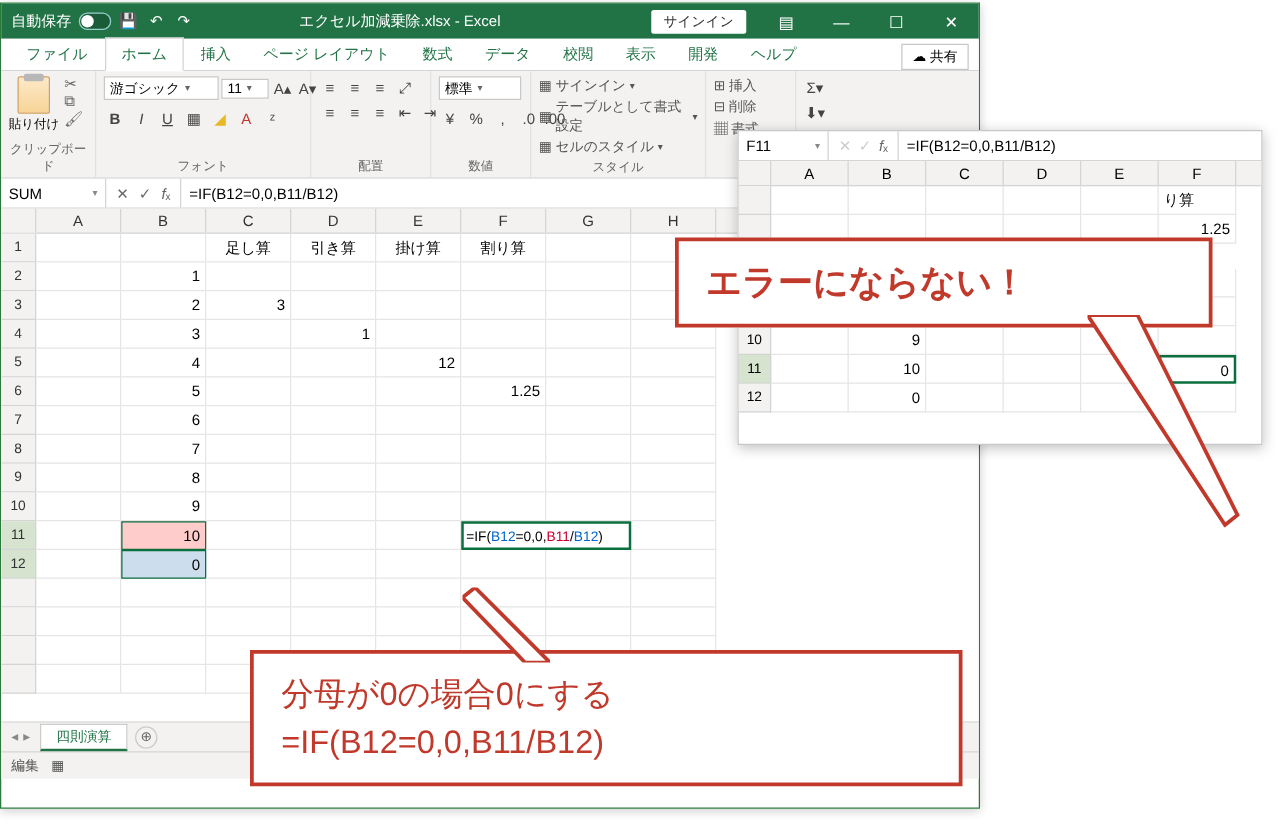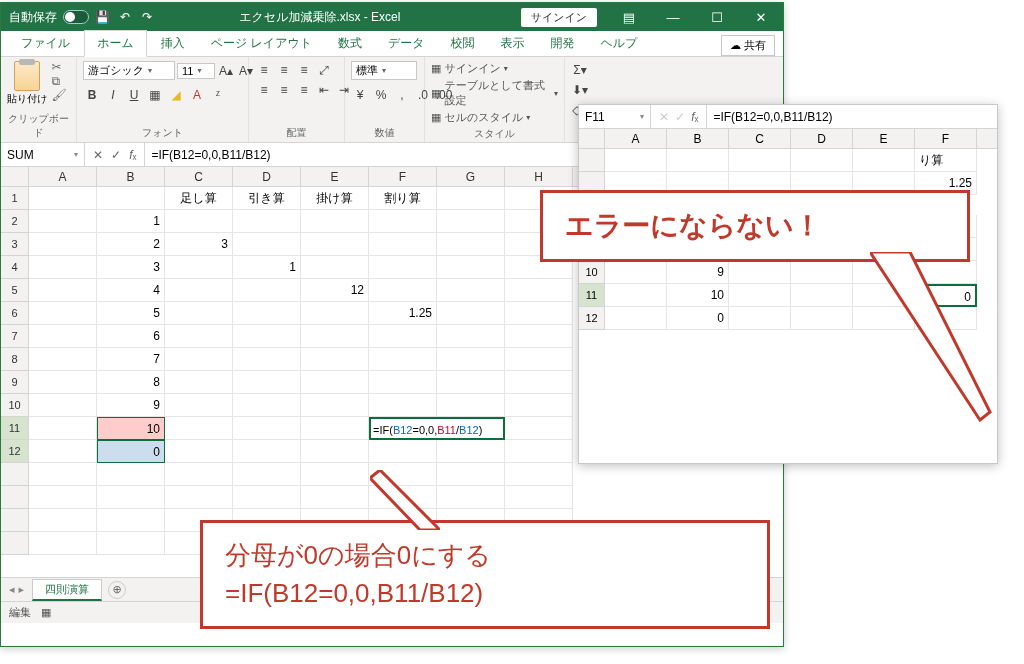--- a/index.html
+++ b/index.html
@@ -64,21 +64,21 @@
 .cell.editing { background: #fff; border: 2px solid #0a6f3c; position: relative; width: 136px; text-align: left; font-size: 11px; padding: 0 2px; }
 
 .sheetbar { height: 24px; border-top: 1px solid #d4d4d4; display: flex; align-items: center; font-size: 11px; background: #f3f2f1; }
 .sheet-nav { display: flex; gap: 4px; padding: 0 8px; color: #888; }
 .sheet-tab { background: #fff; border: 1px solid #ccc; border-bottom: 2px solid #217346; padding: 2px 12px; color: #217346; }
 .sheet-add { width: 18px; height: 18px; border: 1px solid #ccc; border-radius: 50%; display: flex; align-items: center; justify-content: center; margin-left: 6px; color: #666; }
 
 .status { height: 22px; background: #f3f2f1; border-top: 1px solid #d4d4d4; display: flex; align-items: center; font-size: 11px; padding: 0 8px; color: #555; gap: 10px; }
 
 
-.win2 { position: absolute; left: 578px; top: 104px; width: 420px; height: 360px; background: #fff; border: 1px solid #c8c8c8; box-shadow: 0 2px 10px rgba(0,0,0,.25); }
+.win2 { position: absolute; left: 590px; top: 104px; width: 420px; height: 252px; background: #fff; border: 1px solid #c8c8c8; box-shadow: 0 2px 10px rgba(0,0,0,.25); }
 .fbar2 { height: 24px; border-bottom: 1px solid #d4d4d4; display: flex; align-items: center; font-size: 12px; }
 .colhdr2 { display: flex; height: 20px; background: #f3f2f1; border-bottom: 1px solid #d4d4d4; font-size: 12px; }
 .ch2 { width: 62px; border-right: 1px solid #d4d4d4; text-align: center; line-height: 20px; }
 .corner2 { width: 26px; border-right: 1px solid #d4d4d4; }
 .row2 { display: flex; height: 23px; }
 .rh2 { width: 26px; background: #f3f2f1; border-right: 1px solid #d4d4d4; border-bottom: 1px solid #d4d4d4; font-size: 11px; text-align: center; line-height: 23px; }
 .rh2.sel { background: #d5e3cf; }
 .cell2 { width: 62px; border-right: 1px solid #e5e5e5; border-bottom: 1px solid #e5e5e5; font-size: 12px; padding: 0 4px; line-height: 23px; text-align: right; }
 .cell2.active { border: 2px solid #0a6f3c; }
 
@@ -219,20 +219,30 @@
       <div class="rgroup-body">
         <div class="styles-col">
           <div>▦ <span>サインイン</span> <span style="font-size:8px">▾</span></div>
           <div>▦ <span>テーブルとして書式設定</span> <span style="font-size:8px">▾</span></div>
           <div>▦ <span>セルのスタイル</span> <span style="font-size:8px">▾</span></div>
         </div>
       </div>
       <div class="rgroup-label">スタイル</div>
     </div>
 
+    <div class="rgroup" style="width:72px">
+      <div class="rgroup-body">
+        <div class="cell-col">
+          <div>⊞ <span>挿入</span></div>
+          <div>⊟ <span>削除</span></div>
+          <div>▦ <span>書式</span></div>
+        </div>
+      </div>
+      <div class="rgroup-label">セル</div>
+    </div>
 
     <div class="rgroup" style="width:60px;border-right:none">
       <div class="rgroup-body">
         <div class="edit-col" style="flex-direction:column;gap:2px">
           <span class="ib">Σ▾</span>
           <span class="ib">⬇▾</span>
           <span class="ib">◇▾</span>
         </div>
       </div>
       <div class="rgroup-label">編集</div>

